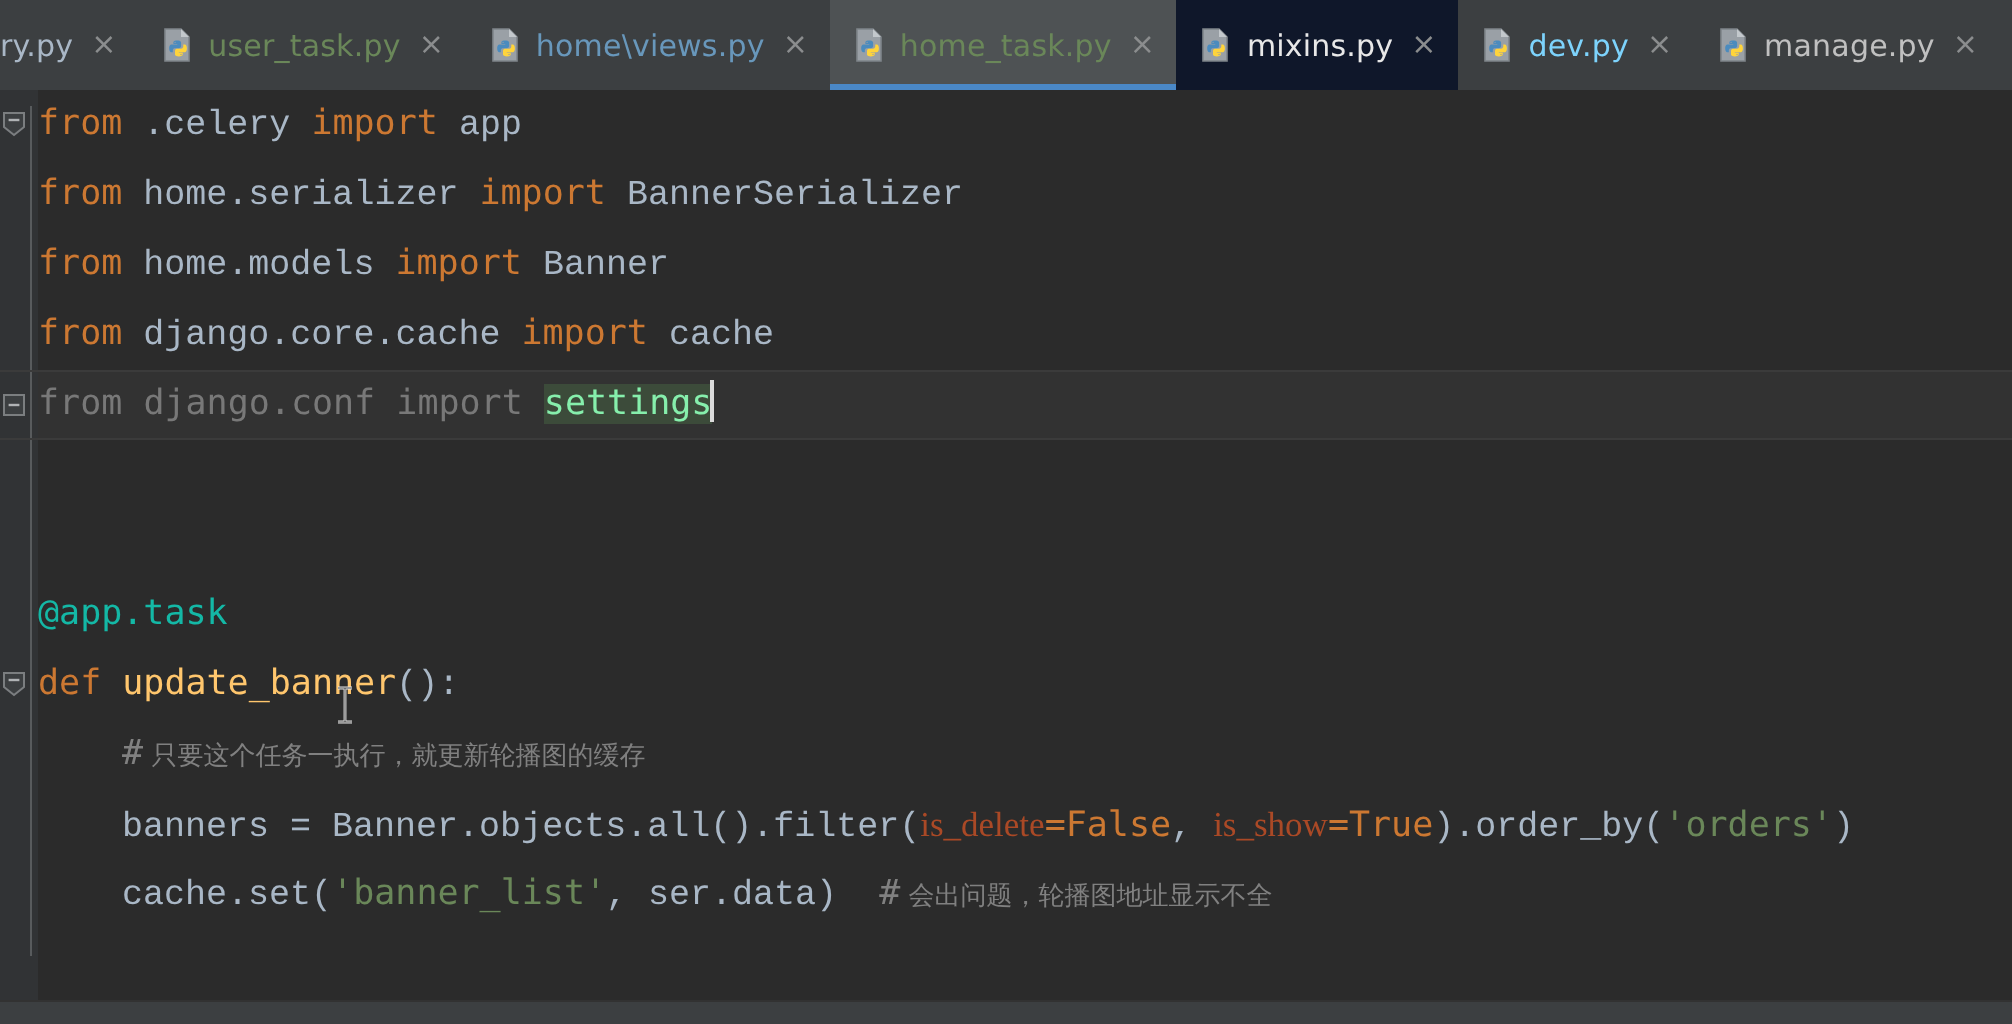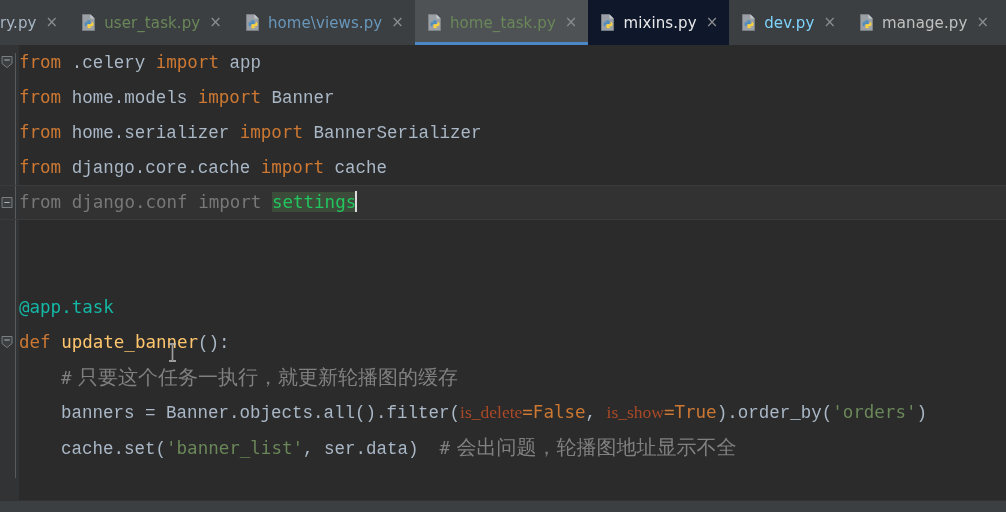--- a/index.html
+++ b/index.html
@@ -133,24 +133,24 @@
     background: #3b3b3b;
   }
 
   
   .kw   { color: #cc7832; }
   .id   { color: #a9b7c6; font-family: Liberation Mono, monospace; }
   .fn   { color: #ffc66d; }
   .deco { color: #14b8a6; }
   .str  { color: #6a8759; margin-top: 12px; }
   .kwarg{ color: #aa4926; font-family: Liberation Serif, serif; }
-  .cmt  { color: #808080; font-family: "DejaVu Sans", sans-serif; font-size: 20px;}
+  .cmt  { color: #808080; font-family: "DejaVu Sans", sans-serif; font-size: 13px;}
   .dim  { color: #787878; }
   .dimkw{ color: #787878; }
-  .sel  { background: #3c4b3a; color: #22c55e; }
+  .sel  { background: #3c4b3a; color: #86efac; }
 
   .caret {
     display: inline-block;
     width: 2px;
     height: 21px;
     background: #dcdcdc;
     vertical-align: -4px;
     margin-left: -1px;
   }
 
@@ -255,22 +255,22 @@
         <path d="M5.8 8.5 h5.4" stroke="#b0b3b5" stroke-width="1.2"></path>
       </svg>
       <svg class="fold-marker" viewBox="0 0 17 17" style="top: 289px;">
         <path d="M3.5 2.5 h10 v7 l-5 4 l-5 -4 z" fill="#3c3f41" stroke="#7b7e80" stroke-width="1"></path>
         <path d="M5.8 6 h5.4" stroke="#b0b3b5" stroke-width="1.2"></path>
       </svg>
     </div>
   <div id="foldline"></div>
   <div class="code-area" id="code-area">
       <div class="line"><span class="kw">from</span><span class="id"> </span><span class="id">.celery</span><span class="id"> </span><span class="kw">import</span><span class="id"> </span><span class="id">app</span></div>
+      <div class="line"><span class="kw">from</span><span class="id"> </span><span class="id">home.serializer</span><span class="id"> </span><span class="kw">import</span><span class="id"> </span><span class="id">BannerSerializer</span></div>
       <div class="line"><span class="kw">from</span><span class="id"> </span><span class="id">home.models</span><span class="id"> </span><span class="kw">import</span><span class="id"> </span><span class="id">Banner</span></div>
-      <div class="line"><span class="kw">from</span><span class="id"> </span><span class="id">home.serializer</span><span class="id"> </span><span class="kw">import</span><span class="id"> </span><span class="id">BannerSerializer</span></div>
       <div class="line"><span class="kw">from</span><span class="id"> </span><span class="id">django.core.cache</span><span class="id"> </span><span class="kw">import</span><span class="id"> </span><span class="id">cache</span></div>
       <div class="line current"><span class="dimkw">from</span><span class="dim"> </span><span class="dim">django.conf</span><span class="dim"> </span><span class="dimkw">import</span><span class="dim"> </span><span class="sel">settings</span><span class="caret"></span></div>
       <div class="line"></div>
       <div class="line"></div>
       <div class="line"><span class="deco">@app.task</span></div>
       <div class="line"><span class="kw">def</span><span class="id"> </span><span class="fn">update_banner</span><span class="id">():</span></div>
       <div class="line"><span class="id">    </span><span class="cmt" style="font-family: &quot;DejaVu Sans Mono&quot;, monospace; font-size: 17.5px;">#</span><span class="cmt"> 只要这个任务一执行，就更新轮播图的缓存</span></div>
       <div class="line"><span class="id">    </span><span class="id">banners</span><span class="id"> = </span><span class="id">Banner.objects.all().filter(</span><span class="kwarg">is_delete</span><span class="kw">=</span><span class="kw">False</span><span class="id">, </span><span class="kwarg">is_show</span><span class="kw">=</span><span class="kw">True</span><span class="id">).order_by(</span><span class="str">'orders'</span><span class="id">)</span></div>
       <div class="line"><span class="id">    </span><span class="id">cache.set(</span><span class="str">'banner_list'</span><span class="id">, ser.data)</span><span class="id">  </span><span class="cmt" style="font-family: &quot;DejaVu Sans Mono&quot;, monospace; font-size: 17.5px;">#</span><span class="cmt"> 会出问题，轮播图地址显示不全</span></div>
     </div>

